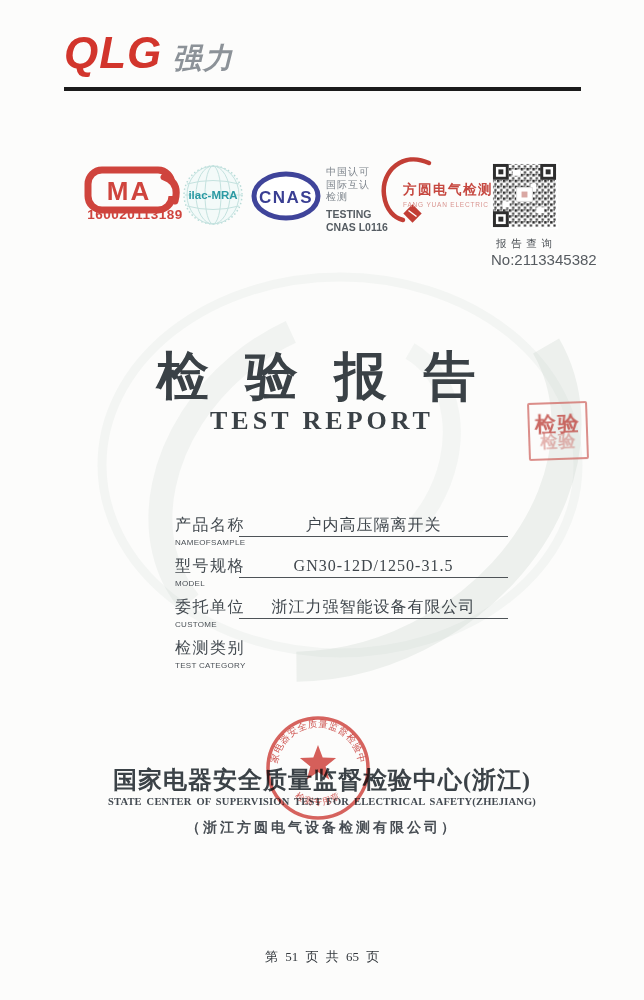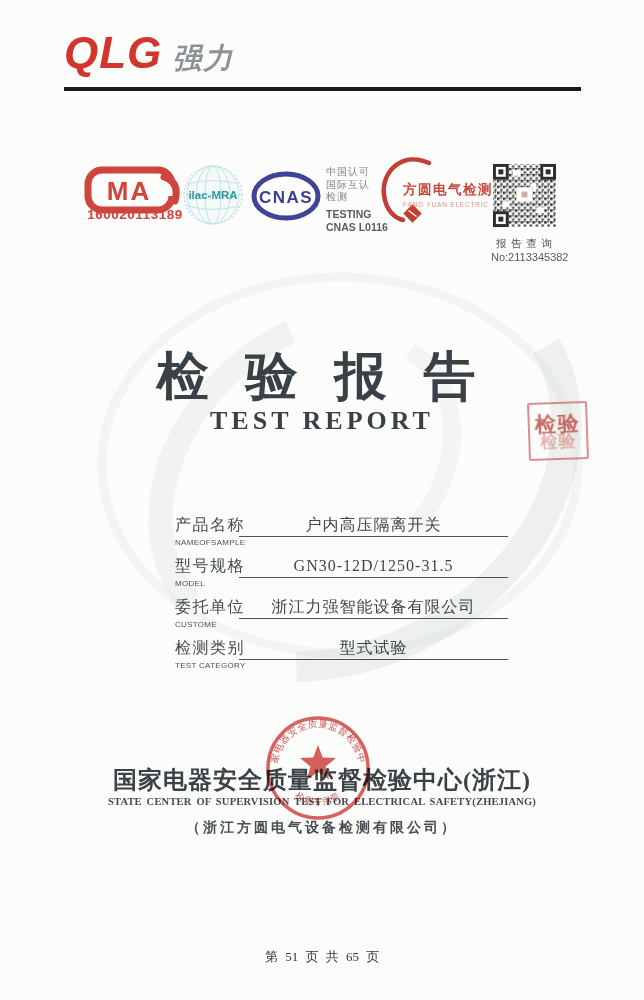--- a/index.html
+++ b/index.html
@@ -25,21 +25,21 @@
   .cnas-text .cn { font-size:10px; color:#7d848c; line-height:12.5px; letter-spacing:1px; }
   .cnas-text .en { font-size:10.5px; color:#565d63; font-weight:bold; line-height:13px; }
   .cnas-text .en.first { margin-top:4px; }
   .fy-swoosh { position:absolute; left:377px; top:155px; }
   .fy-text { position:absolute; left:403px; top:181px; }
   .fy-name { font-size:13.5px; font-weight:bold; color:#c64840; letter-spacing:1.5px; }
   .fy-name-en { font-size:6.5px; color:#d99590; letter-spacing:.8px; margin-top:2px;
                 font-family:"Liberation Sans",sans-serif; }
   .qr-wrap { position:absolute; left:491px; top:162px; width:67px; text-align:center; }
   .qr-caption { margin-top:4px; font-size:10.5px; color:#4c5156; letter-spacing:1px; }
-  .qr-number { font-size:11px; color:#565b60; font-family:"Liberation Sans",sans-serif; }
+  .qr-number { font-size:15px; color:#565b60; font-family:"Liberation Sans",sans-serif; }
   
   .title-cn { position:absolute; left:0; top:342px; width:100%; text-align:center;
               font-size:52px; font-weight:bold; color:#3a4146; letter-spacing:12px; }
   .title-en { position:absolute; left:0; top:406px; width:100%; text-align:center;
               font-size:26px; font-weight:bold; color:#3a4146; letter-spacing:4px; }
   
   .side-stamp { position:absolute; left:528px; top:402px; width:60px; height:58px;
                 border:2.5px solid rgba(205,95,90,.7); border-radius:2px; transform:rotate(-2deg);
                 display:flex; flex-direction:column; align-items:center; justify-content:center; }
   .side-stamp .main  { font-size:21px; font-weight:bold; color:rgba(192,72,66,.82); letter-spacing:2px; line-height:20px; }
@@ -178,21 +178,20 @@
       <div class="field-line">GN30-12D/1250-31.5</div>
     </div>
     <div class="field-row" style="top:597px">
       <span class="field-label">委托单位</span>
       <span class="field-sublabel">CUSTOME</span>
       <div class="field-line">浙江力强智能设备有限公司</div>
     </div>
     <div class="field-row" style="top:638px">
       <span class="field-label">检测类别</span>
       <span class="field-sublabel">TEST CATEGORY</span>
-      <div class="field-line">型式试验</div>
     </div>
 
     <div class="org-cn">国家电器安全质量监督检验中心(浙江)</div>
     <div class="org-en">STATE CENTER OF SUPERVISION TEST FOR ELECTRICAL SAFETY(ZHEJIANG)</div>
     <div class="org-sub">（浙江方圆电气设备检测有限公司）</div>
 
     <svg class="round-stamp" width="140" height="140" viewBox="0 0 140 140">
       <defs>
         <path id="rsArc" d="M 29 70 A 41 41 0 1 1 111 70" fill="none"></path>
         <path id="rsBot" d="M 36 86 A 38 38 0 0 0 104 86" fill="none"></path>

